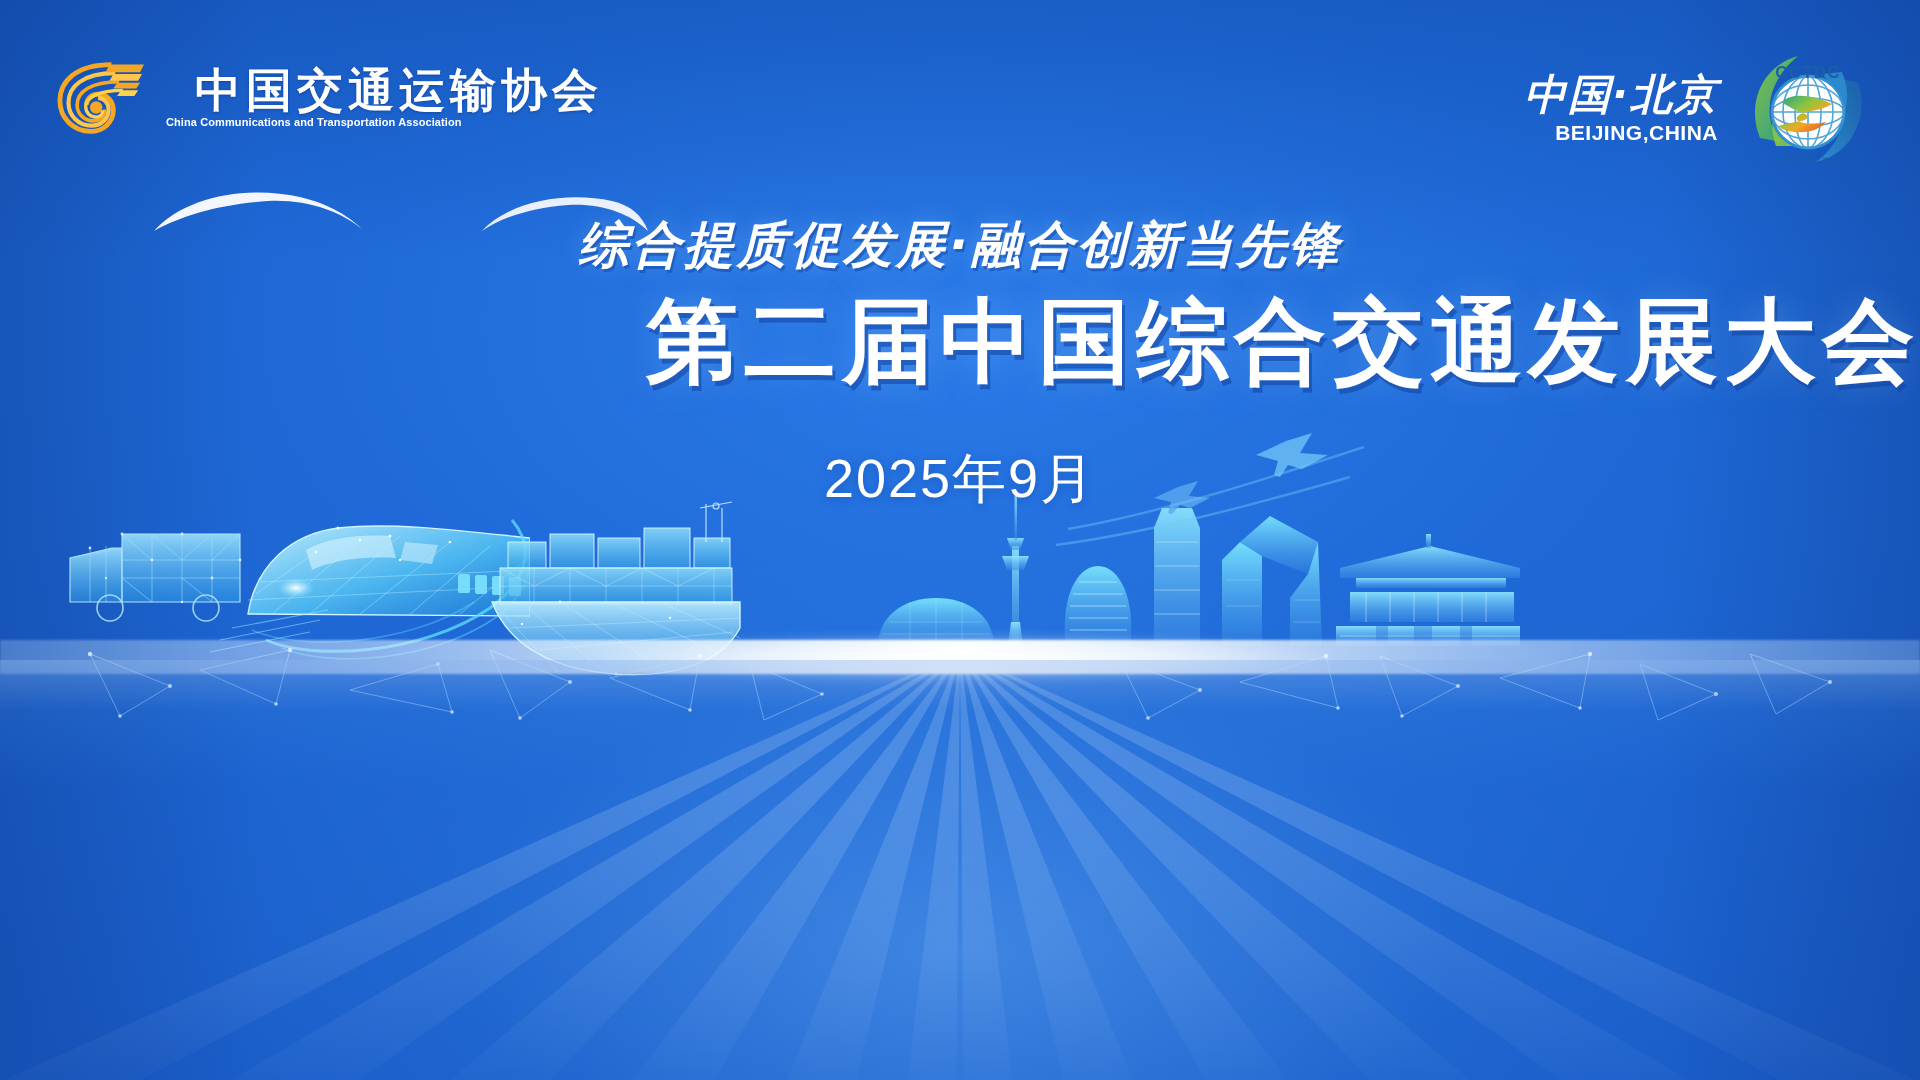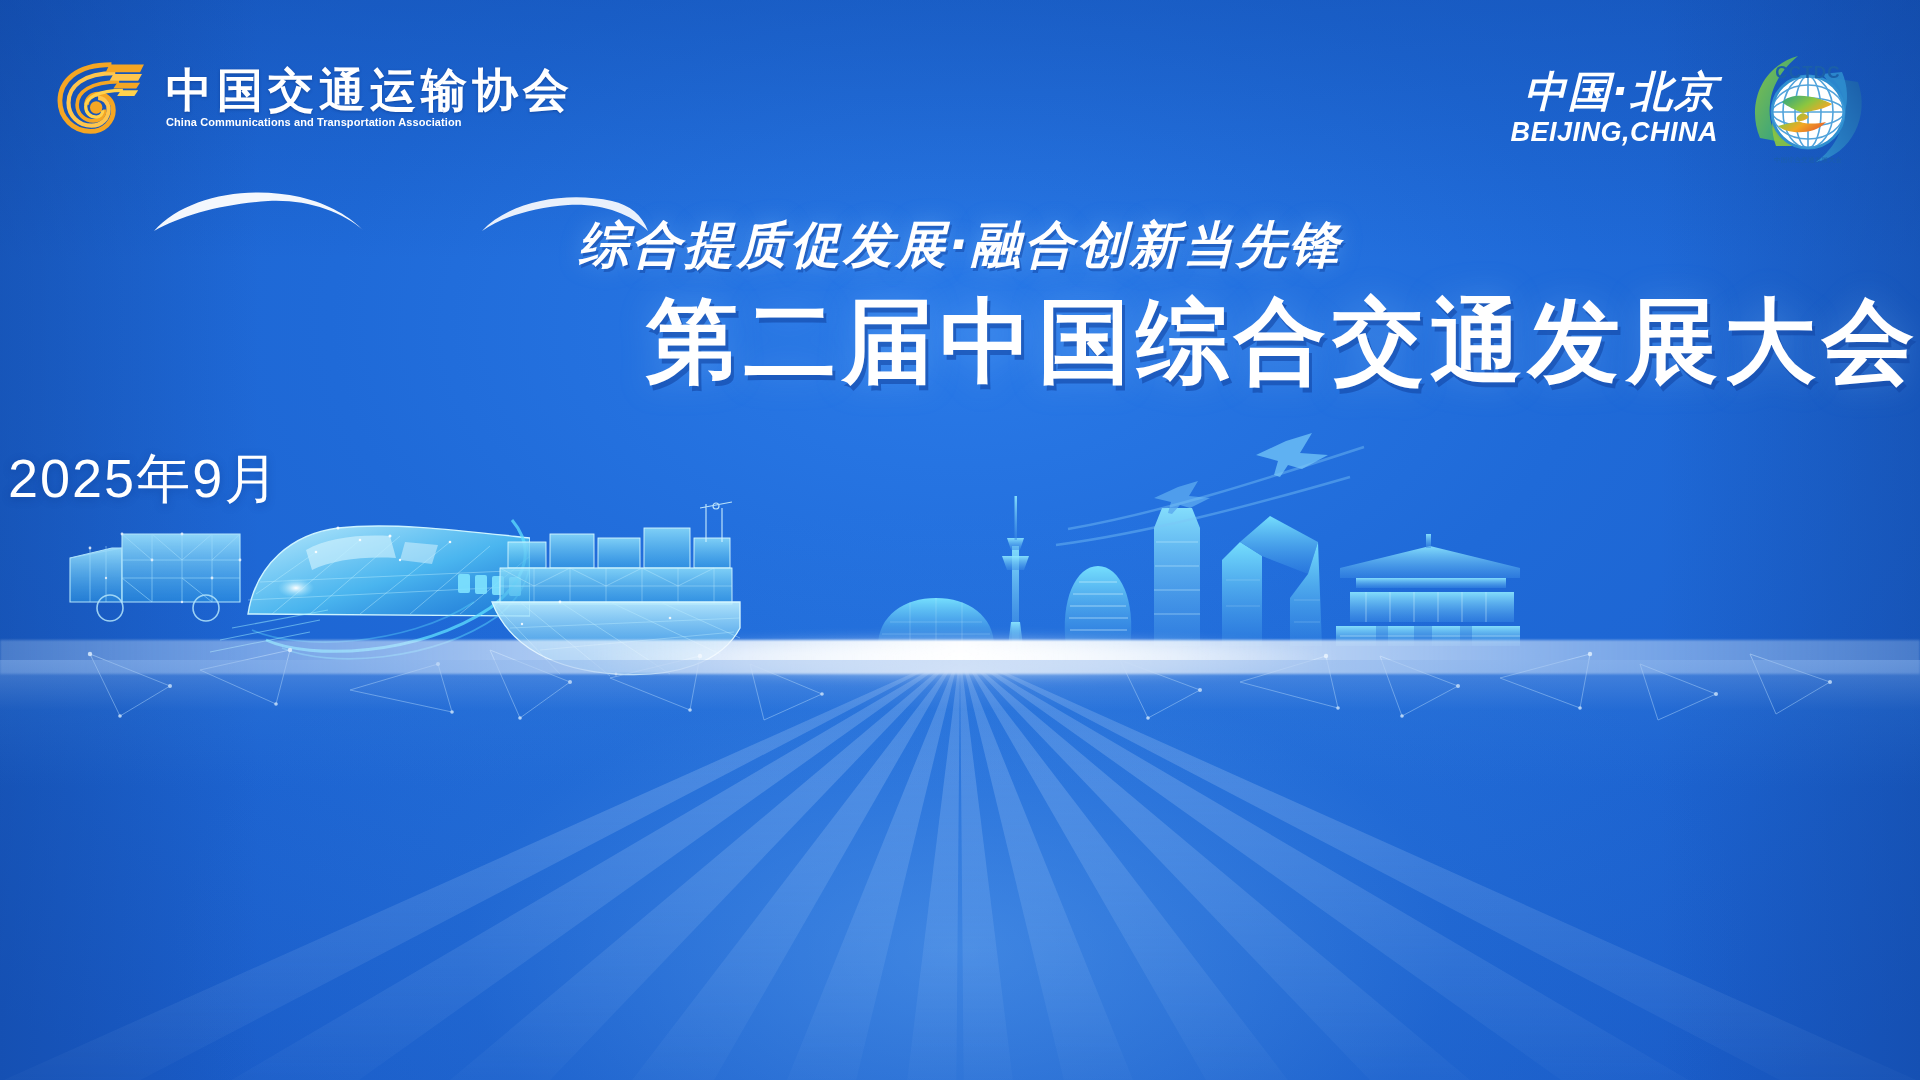--- a/index.html
+++ b/index.html
@@ -56,35 +56,36 @@
   }
 
   
   .hdr-left { position:absolute; left:52px; top:55px; display:flex; align-items:center; gap:18px; }
   .cta-mark { width:96px; height:84px; flex:none; }
   .cta-text { display:flex; flex-direction:column; gap:4px; }
   .cta-cn {
     font-size:46px; font-weight:700; color:#fff; letter-spacing:5px;
     font-family:"DejaVu Sans","Liberation Sans",sans-serif; line-height:1;
     text-shadow:0 1px 3px rgba(0,30,90,.35);
+    margin-left:29px;
   }
   .cta-en {
     font-size:11px; font-weight:700; color:#fff; letter-spacing:.1px;
     white-space:nowrap; line-height:1;
   }
 
   .hdr-right { position:absolute; right:46px; top:42px; display:flex; align-items:center; gap:24px; }
   .beijing { display:flex; flex-direction:column; align-items:flex-end; gap:4px; }
   .beijing-cn {
     font-size:42px; font-weight:700; color:#fff; letter-spacing:2px;
     font-family:"DejaVu Sans","Liberation Sans",sans-serif;
     font-style:italic; line-height:1.05;
   }
   .beijing-en {
-    font-size:27px; font-weight:700; color:#fff; font-style:italic;
+    font-size:21px; font-weight:700; color:#fff; 
     letter-spacing:.5px; line-height:1;
   }
   .cctdc { width:132px; height:132px; flex:none; }
 
   
   .slogan-wrap { position:absolute; left:0; right:0; top:215px; text-align:center; }
   .slogan {
     display:inline-block; position:relative;
     font-family:"DejaVu Sans","Liberation Sans",sans-serif;
     font-size:50px; font-weight:700; font-style:italic; color:#ffffff;
@@ -97,21 +98,21 @@
 
   .maintitle-wrap { position:absolute; left:0; right:0; top:288px; text-align:right; }
   .maintitle {
     display:inline-block;
     font-family:"DejaVu Sans","Liberation Sans",sans-serif;
     font-size:92px; font-weight:700; color:#ffffff;
     letter-spacing:6px; line-height:1.18;
     text-shadow:3px 5px 0 rgba(18,70,165,.60), 0 0 34px rgba(150,205,255,.30);
   }
 
-  .date-wrap { position:absolute; left:8px; right:0; top:443px; text-align:left; }
+  .date-wrap { position:absolute; left:0; right:0; top:443px; text-align:center; }
   .date {
     display:inline-block;
     font-family:"Liberation Sans","DejaVu Sans",sans-serif;
     font-size:54px; font-weight:400; color:#ffffff; letter-spacing:2px;
     text-shadow:0 2px 8px rgba(10,50,130,.35);
   }
 
   
   .scene { position:absolute; left:0; right:0; top:430px; height:260px; }
   .scene > svg { position:absolute; }

